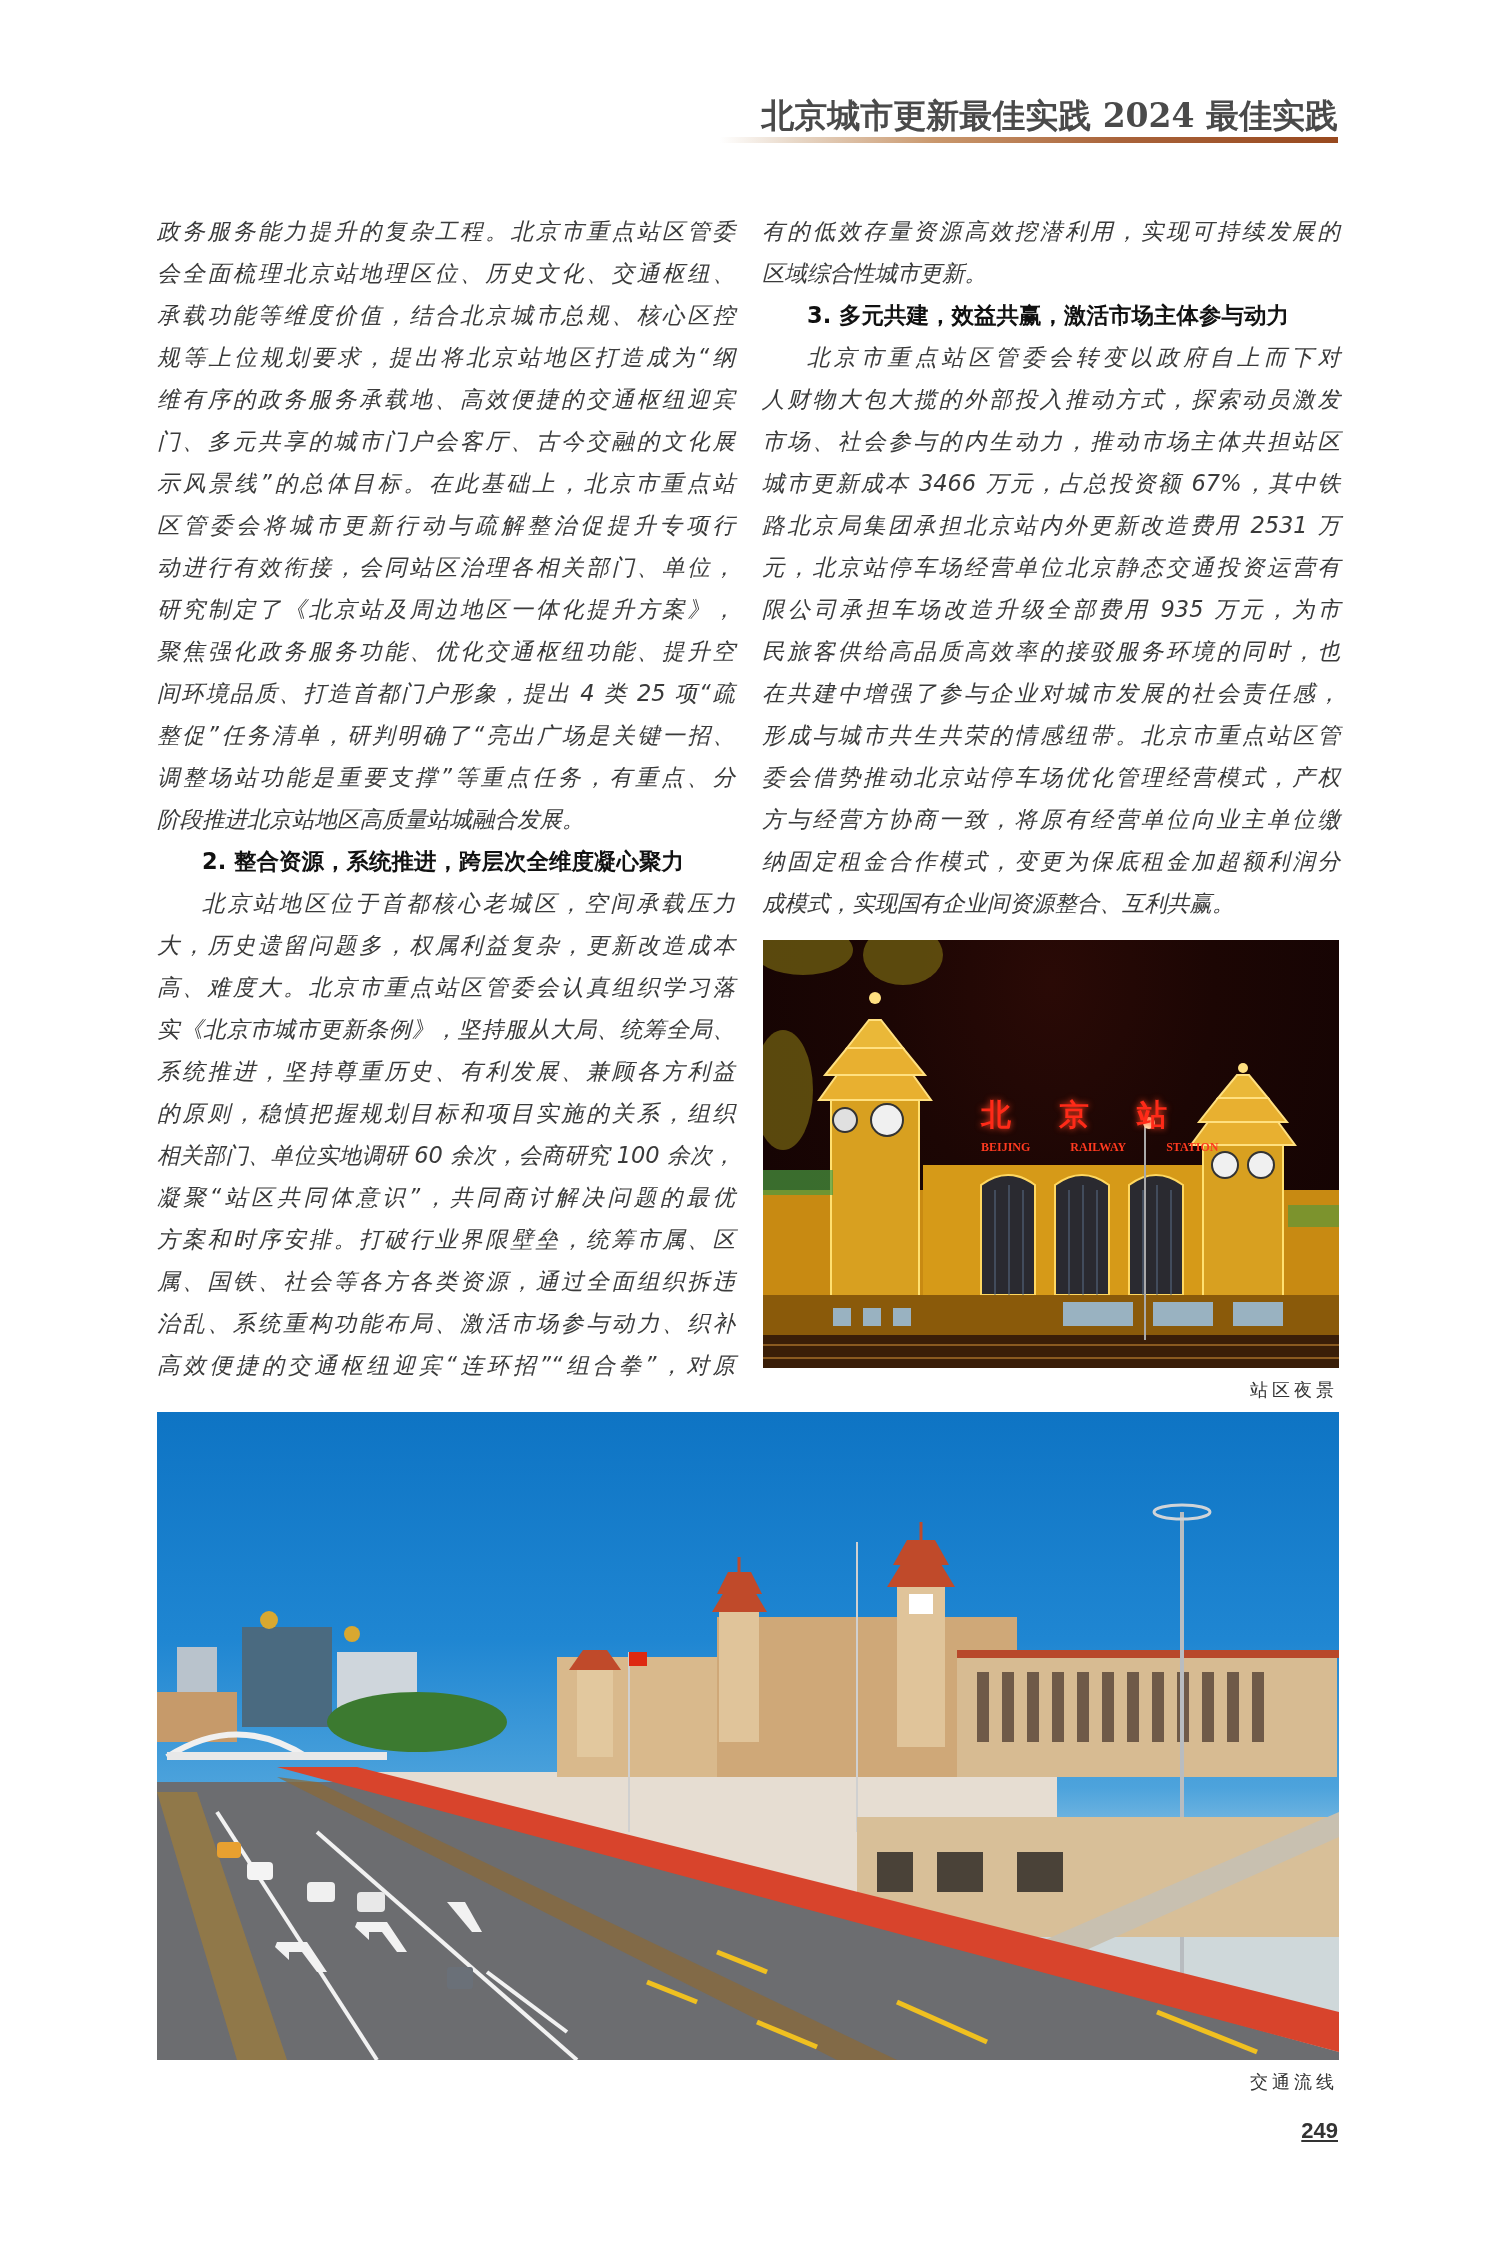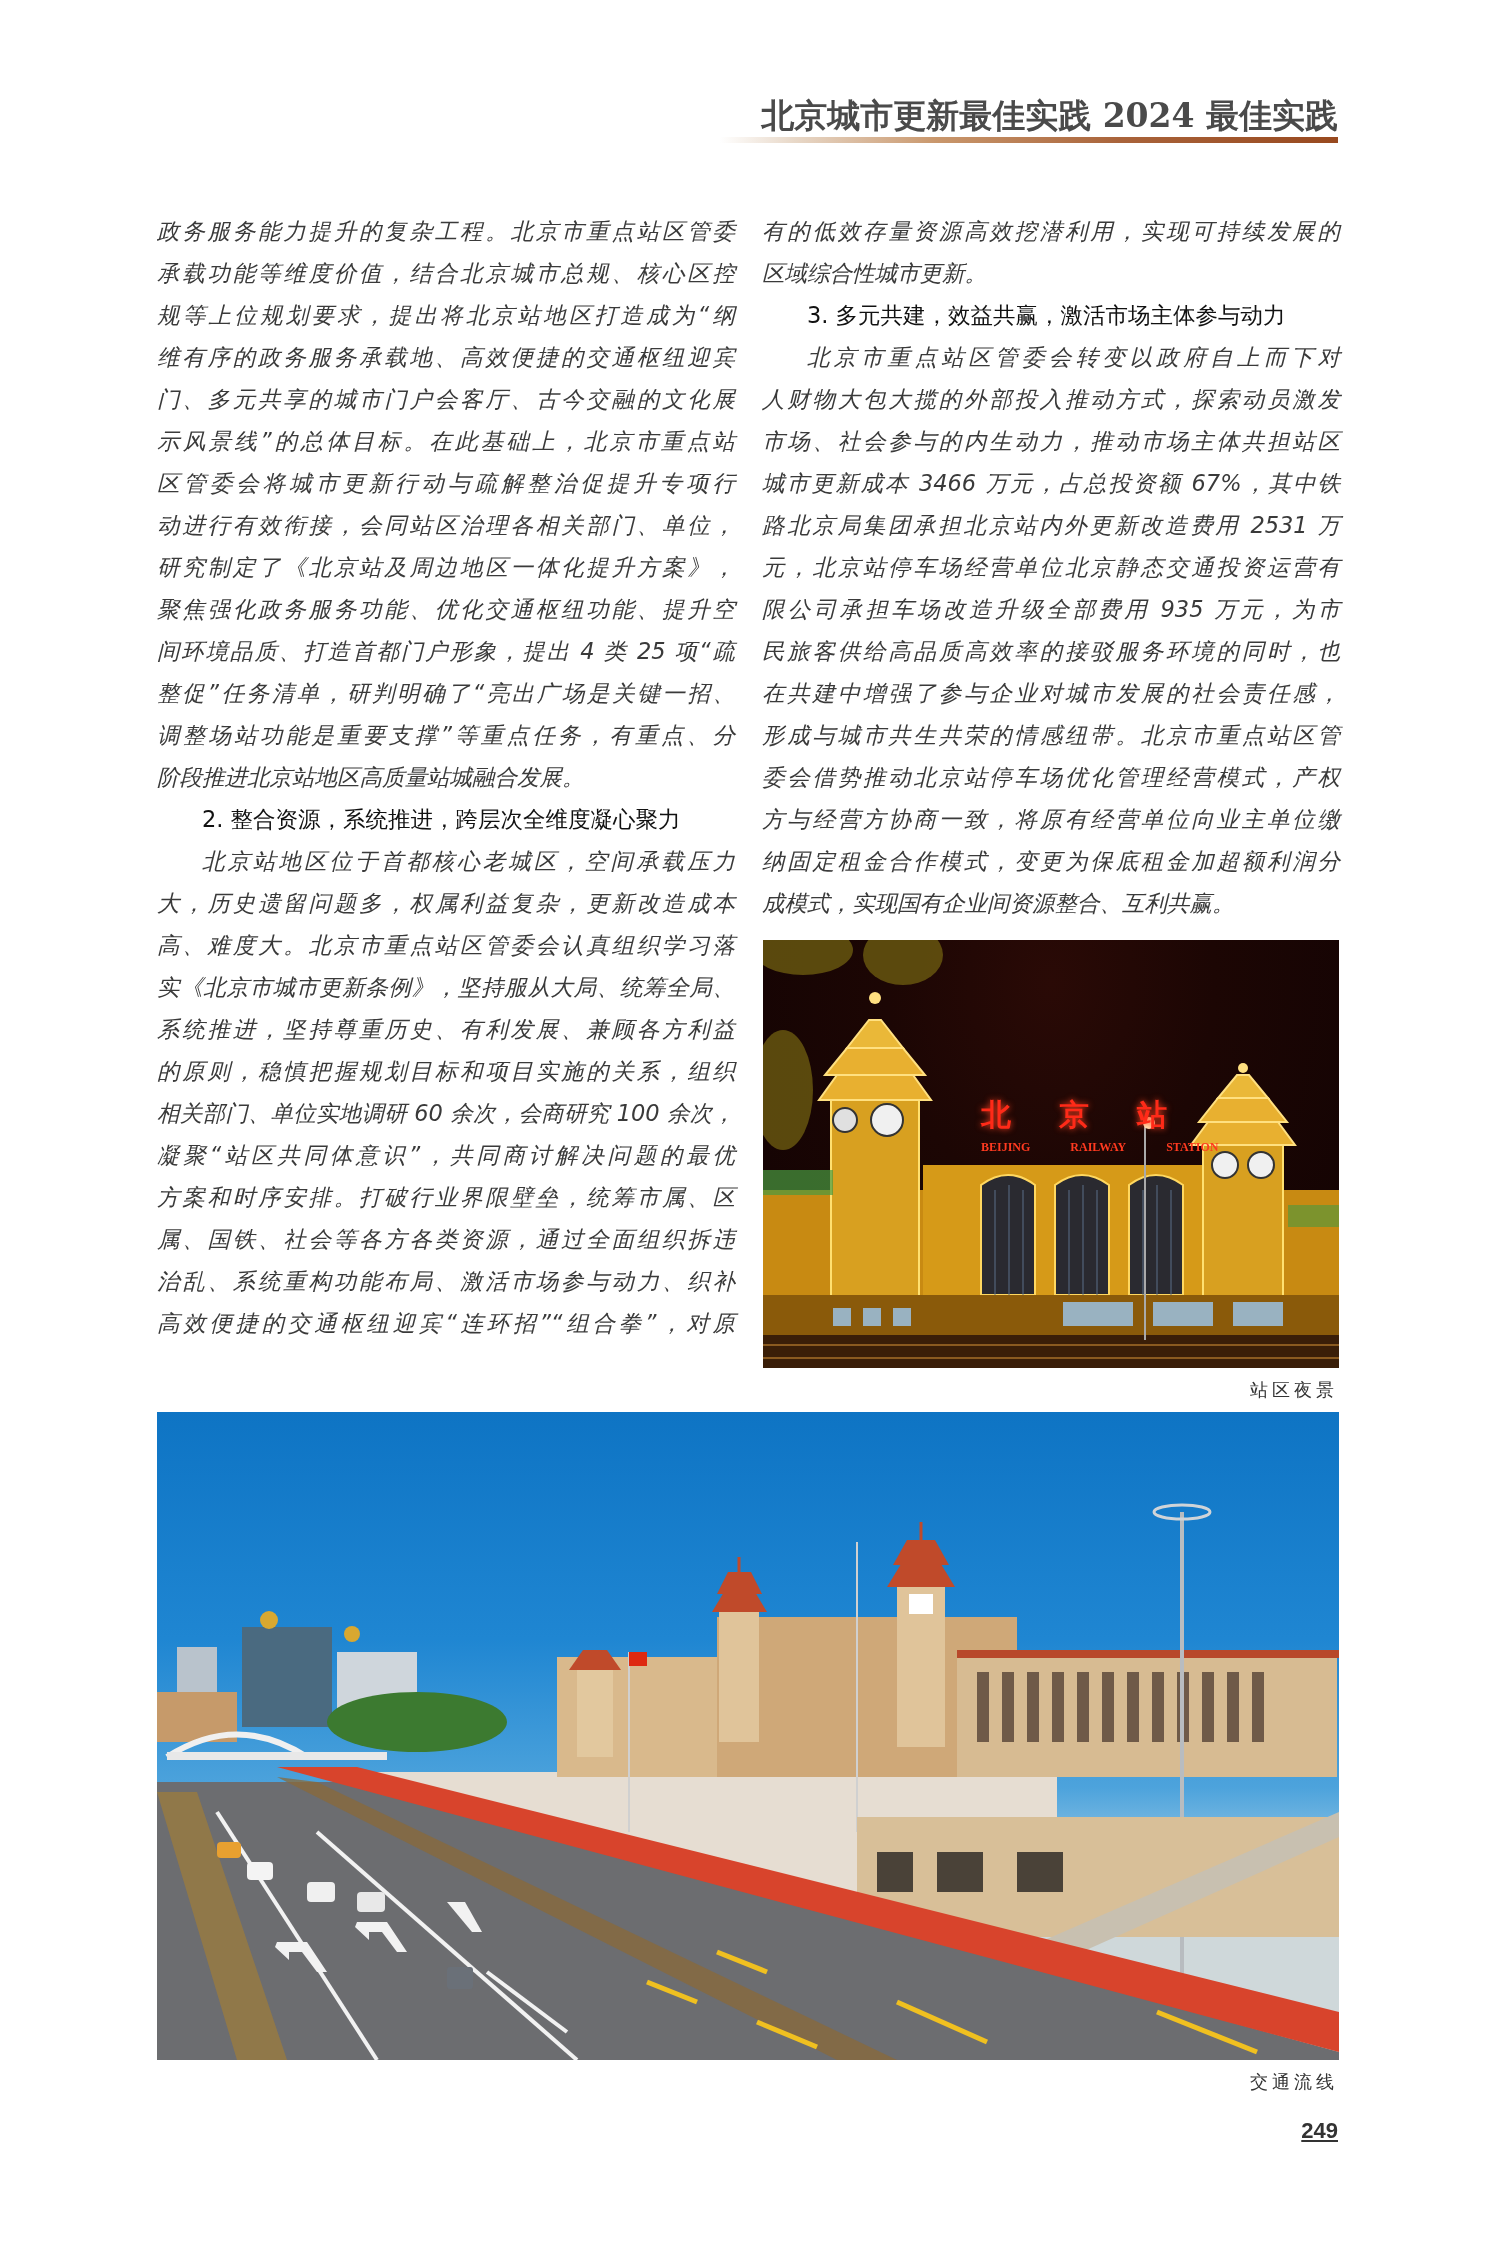--- a/index.html
+++ b/index.html
@@ -11,21 +11,21 @@
          font-size: 33px; color: #4a4a4a; letter-spacing: 0px; line-height: 40px; white-space: nowrap; }
   .header-rule { position: absolute; left: 720px; top: 137px; width: 618px; height: 6px;
          background: linear-gradient(to right, #ffffff 0%, #e8d8c8 12%, #c9976c 35%, #a9633a 65%, #98491f 100%); }
 
   .col { position: absolute; top: 210px; width: 578px; font-size: 22.5px; line-height: 42px; }
   .col-left { left: 157px; }
   .col-right { left: 762px; }
   .col p { margin: 0; text-align: justify; text-align-last: justify; font-style: italic; }
   .col p.last { text-align-last: left; }
   .col p.indent { text-indent: 45px; }
-  .col h3 { margin: 0; font-size: 22.5px; line-height: 42px; font-weight: normal; color: #111;
+  .col h3 { margin: 0; font-size: 22.5px; line-height: 42px; font-weight: bold; color: #111;
             text-indent: 45px; white-space: nowrap; }
 
   .photo { position: absolute; overflow: hidden; }
   .photo-night { left: 763px; top: 940px; width: 576px; height: 428px;
       background: radial-gradient(ellipse at 50% 10%, #2a0a06 0%, #1c0604 40%, #120303 100%); }
   .photo-day { left: 157px; top: 1412px; width: 1182px; height: 648px;
       background: linear-gradient(to bottom, #0e74c4 0%, #1f86d2 35%, #4da3dc 58%, #8ec3e4 68%, #cfd8da 74%); }
 
   .caption { position: absolute; right: 158px; font-family: "DejaVu Serif", "Liberation Serif", serif;
       font-size: 18px; letter-spacing: 4px; color: #333; }
@@ -36,20 +36,21 @@
 <body>
 
 <div class="running-header">
   <div class="title">北京城市更新最佳实践 2024 最佳实践</div>
 </div>
 <div class="header-rule"></div>
 
 <div class="col col-left">
   <div>
     <p>政务服务能力提升的复杂工程。北京市重点站区管委</p>
+    <p>会全面梳理北京站地理区位、历史文化、交通枢纽、</p>
     <p>承载功能等维度价值，结合北京城市总规、核心区控</p>
     <p>规等上位规划要求，提出将北京站地区打造成为“纲</p>
     <p>维有序的政务服务承载地、高效便捷的交通枢纽迎宾</p>
     <p>门、多元共享的城市门户会客厅、古今交融的文化展</p>
     <p>示风景线”的总体目标。在此基础上，北京市重点站</p>
     <p>区管委会将城市更新行动与疏解整治促提升专项行</p>
     <p>动进行有效衔接，会同站区治理各相关部门、单位，</p>
     <p>研究制定了《北京站及周边地区一体化提升方案》，</p>
     <p>聚焦强化政务服务功能、优化交通枢纽功能、提升空</p>
     <p>间环境品质、打造首都门户形象，提出 4 类 25 项“疏</p>

